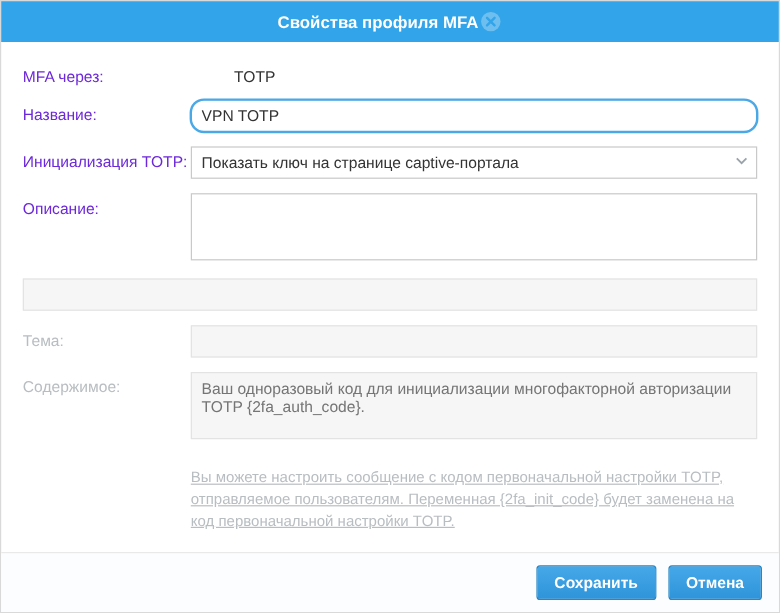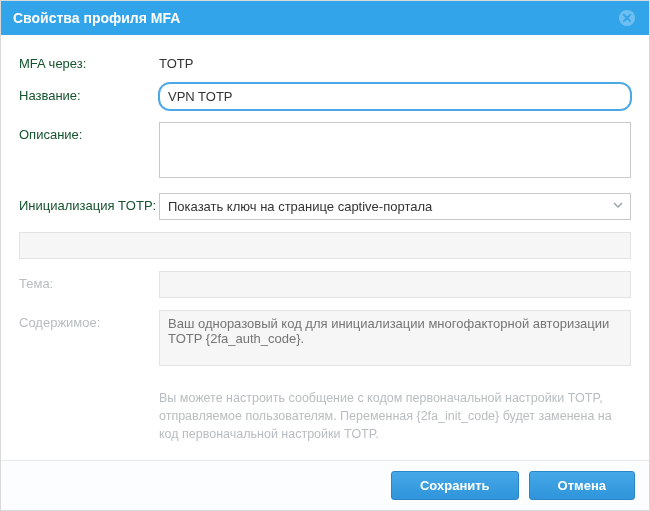--- a/index.html
+++ b/index.html
@@ -3,36 +3,36 @@
 <meta charset="utf-8">
 <style>
   * { box-sizing: border-box; }
   html, body { margin:0; padding:0; font-family: Arial, Helvetica, sans-serif; background:#fff; }
   .dialog {
     width:650px; height:511px; border:1px solid #d9d9d9; position:relative;
     display:flex; flex-direction:column; background:#fff;
   }
   .titlebar {
     background:#32a4e9; color:#fff; height:34px; display:flex; align-items:center;
-    padding:0 12px; font-size:14px; font-weight:bold; justify-content:space-between;
+    padding:0 12px; font-size:14px; font-weight:bold; justify-content:center;
   }
   .close-icon {
     width:20px; height:20px; display:flex; align-items:center; justify-content:center;
     cursor:pointer; opacity:.85;
   }
   .close-icon svg { width:18px; height:18px; }
   .body {
     flex:1; padding:16px 18px 10px 18px; overflow:hidden; color:#444;
   }
   .row { display:flex; align-items:flex-start; margin-bottom:12px; font-size:13px; }
   .row-label {
-    width:140px; flex-shrink:0; color:#14532d; padding-top:5px;
+    width:140px; flex-shrink:0; color:#6d28d9; padding-top:5px;
   }
   .row-field { flex:1; }
-  .static-text { padding-top:5px; color:#333; }
+  .static-text { padding-top:5px; color:#333;margin-left:36px; }
   input.text, textarea.text, .select {
     width:100%; border:1px solid #c9c9c9; background:#fff; font-size:13px;
     font-family:inherit; color:#333; padding:5px 8px; outline:none; resize:none;
   }
   .focused { border-color:#4aa8e6 !important; box-shadow:0 0 0 1px #4aa8e6;border-radius:11px; }
   .desc-area { height:56px; }
   .content-area { height:56px; color:#9aa3a9; }
   .select {
     display:flex; align-items:center; justify-content:space-between; cursor:pointer;
     padding-right:6px;
@@ -43,30 +43,30 @@
   .checkbox {
     width:16px; height:16px; border:1px solid #9aa3a9; background:#fff; display:inline-flex;
     align-items:center; justify-content:center; cursor:pointer;
   }
   .checkbox svg { width:12px; height:12px; }
   .disabled-label { color:#b8bdc1; }
   input.disabled, textarea.disabled {
     background:#f6f6f6; color:#9aa3a9; border-color:#e3e3e3;
   }
   .hint {
-    color:#b8bdc1; font-size:12.5px; line-height:1.45; margin-left:140px; margin-top:20px;
+    color:#b8bdc1; font-size:12.5px; line-height:1.45; margin-left:140px; margin-top:20px;text-decoration:underline;
   }
   .footer {
     border-top:1px solid #e9e9e9; background:#fbfdff; padding:10px 14px;
     display:flex; justify-content:flex-end; gap:10px;
   }
   .btn {
     background:#3b9fe2; background:linear-gradient(#45a8e8,#2f94da);
     border:1px solid #2a85c4; color:#fff; font-size:13px; font-weight:bold;
-    padding:6px 28px; border-radius:3px; cursor:pointer;
+    padding:6px 14px; border-radius:3px; cursor:pointer;
   }
 </style>
 </head>
 <body>
 
 <div class="dialog">
 
   <div class="titlebar">
     <span>Свойства профиля MFA</span>
     <span class="close-icon">
@@ -85,37 +85,37 @@
     </div>
 
     <div class="row">
       <div class="row-label">Название:</div>
       <div class="row-field">
         <input class="text focused" type="text" value="VPN TOTP" style="">
       </div>
     </div>
 
     <div class="row">
-      <div class="row-label">Описание:</div>
-      <div class="row-field">
-        <textarea class="text desc-area" style=""></textarea>
-      </div>
-    </div>
-
-    <div class="row">
       <div class="row-label">Инициализация TOTP:</div>
       <div class="row-field">
         <div class="select">
           <span class="val">Показать ключ на странице captive-портала</span>
           <span class="chev">
             <svg width="12" height="12" viewBox="0 0 12 12">
                 <path d="M2 4 L6 8 L10 4" fill="none" stroke="#9aa3a9" stroke-width="1.5"></path>
               </svg>
           </span>
         </div>
+      </div>
+    </div>
+
+    <div class="row">
+      <div class="row-label">Описание:</div>
+      <div class="row-field">
+        <textarea class="text desc-area" style=""></textarea>
       </div>
     </div>
 
 
     <div class="row">
       <div class="row-field">
         <input class="text disabled" type="text" disabled="" value="" style="">
       </div>
     </div>
 

